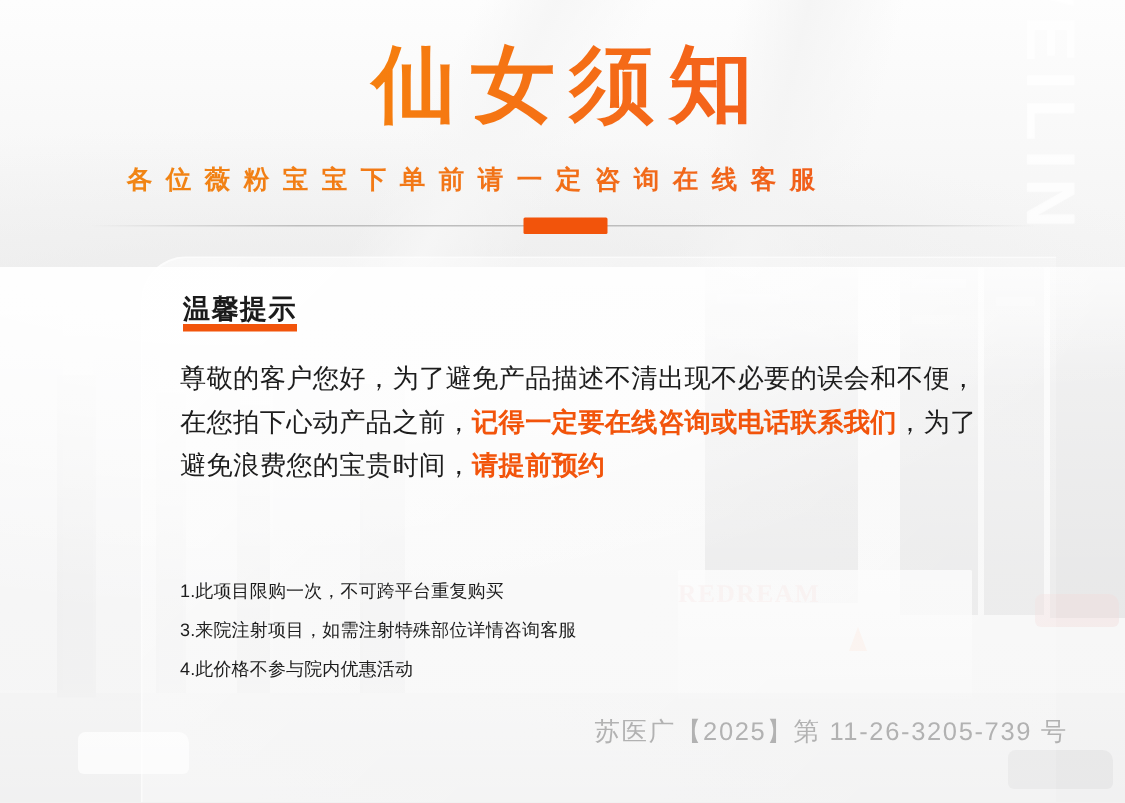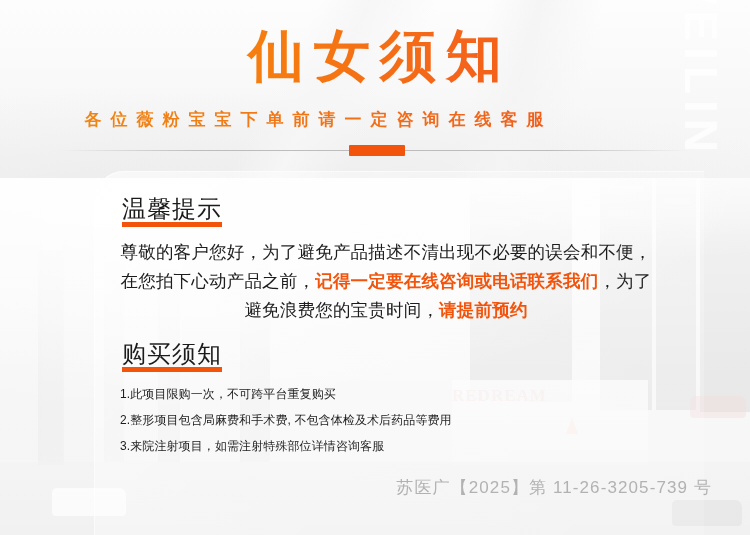--- a/index.html
+++ b/index.html
@@ -190,22 +190,22 @@
     left: 94px; top: 171px;
     width: 610px; height: 364px;
     border-radius: 30px 0 0 0;
     background: linear-gradient(135deg, rgba(255,255,255,.62) 0%, rgba(255,255,255,.30) 38%, rgba(255,255,255,.14) 100%);
     box-shadow: inset 1px 1px 0 rgba(255,255,255,.55);
   }
 
   
   .section-head {
     position: absolute;
-    font-size: 24px;
-    font-weight: 400;
+    font-size: 18px;
+    font-weight: 700;
     color: #1b1b1b;
     letter-spacing: 1px;
     white-space: nowrap;
     line-height: 1;
   }
   .section-head::after {
     content: "";
     position: absolute;
     left: 0;
     bottom: -6px;
@@ -218,21 +218,21 @@
 
   
   .para {
     position: absolute;
     left: 120px; top: 238px;
     width: 532px;
     font-size: 17.5px;
     line-height: 29px;
     color: #1d1d1d;
     letter-spacing: .2px;
-    text-align: center;
+    text-align: left;
   }
   .para .hl { color: #F2540B; font-weight: 700; }
 
   
   .list {
     position: absolute;
     left: 120px; top: 381px;
     width: 560px;
     list-style: none;
   }
@@ -313,23 +313,22 @@
   <div class="rule-tab"></div>
 
   <div class="panel"></div>
 
   <div class="section-head" id="head-tips">温馨提示</div>
 
   <p class="para">
     <span>尊敬的客户您好，为了避免产品描述不清出现不必要的误会和不便，在您拍下心动产品之前，</span><span class="hl">记得一定要在线咨询或电话联系我们</span><span>，为了避免浪费您的宝贵时间，</span><span class="hl">请提前预约</span>
   </p>
 
-  <div class="section-head" id="head-buy">购买须知</div>
 
   <ul class="list">
     <li>1.此项目限购一次，不可跨平台重复购买</li>
-    <li>2.整形项目包含局麻费和手术费, 不包含体检及术后药品等费用</li>
     <li>3.来院注射项目，如需注射特殊部位详情咨询客服</li>
+    <li>4.此价格不参与院内优惠活动</li>
   </ul>
 
   <div class="license">苏医广【2025】第 11-26-3205-739 号</div>
 
 </div>
 
 </body></html>

